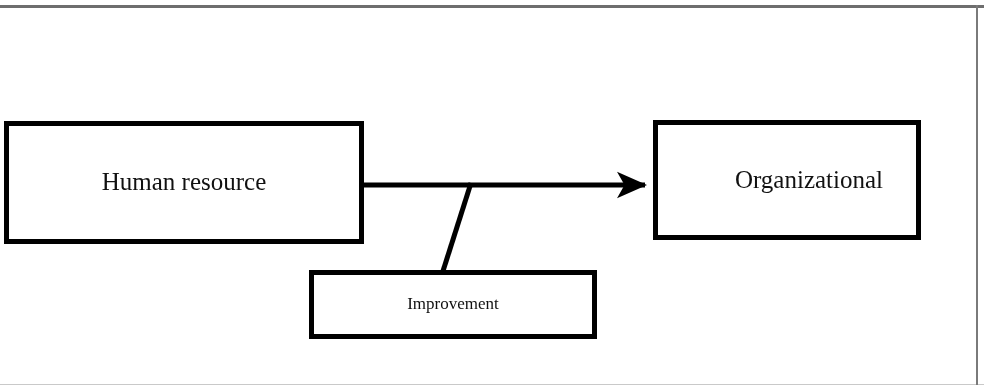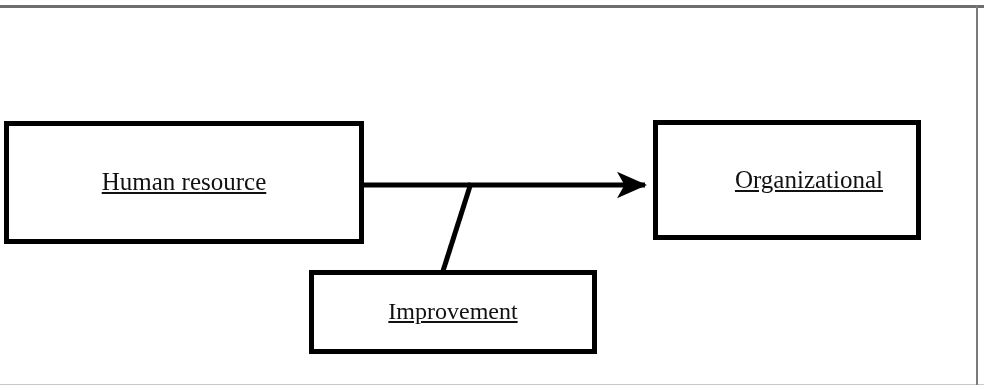--- a/index.html
+++ b/index.html
@@ -55,21 +55,20 @@
     background: #ffffff;
     border: 5px solid #000000;
     display: flex;
     flex-direction: column;
     align-items: center;
     justify-content: center;
     text-align: left;
     color: #111111;
     line-height: 1.55;
     z-index: 4;
-    text-decoration: underline;
   }
   .node .line {
     display: block;
     white-space: nowrap;
   }
 
   #node-hrm {
     left: 4px;
     top: 121px;
     width: 360px;
@@ -81,22 +80,22 @@
     top: 120px;
     width: 268px;
     height: 120px;
     font-size: 25px;
     padding-left: 44px;
   }
   #node-improvement {
     left: 309px;
     top: 270px;
     width: 288px;
-    height: 84px;
-    font-size: 24px;
+    height: 69px;
+    font-size: 17px;
   }
 
   
   #connectors {
     position: absolute;
     left: 0;
     top: 0;
     width: 984px;
     height: 390px;
     z-index: 2;

